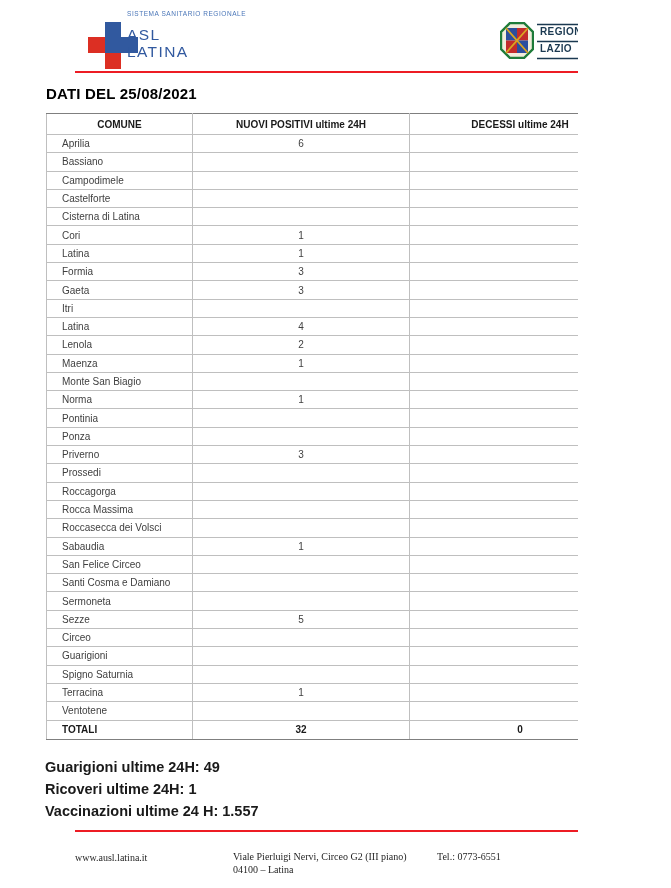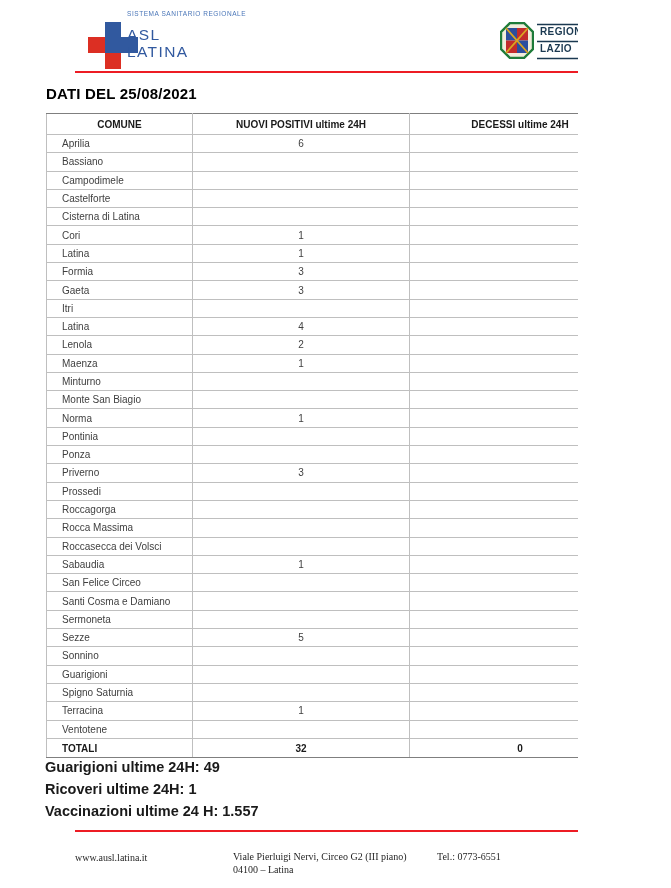--- a/index.html
+++ b/index.html
@@ -219,25 +219,20 @@
       <td class="num">2</td>
       <td class="num"></td>
     </tr>
 
     <tr>
       <td class="name">Maenza</td>
       <td class="num">1</td>
       <td class="num"></td>
     </tr>
 
-    <tr>
-      <td class="name">Minturno</td>
-      <td class="num"></td>
-      <td class="num"></td>
-    </tr>
 
     <tr>
       <td class="name">Monte San Biagio</td>
       <td class="num"></td>
       <td class="num"></td>
     </tr>
 
     <tr>
       <td class="name">Norma</td>
       <td class="num">1</td>
@@ -310,21 +305,21 @@
       <td class="num"></td>
     </tr>
 
     <tr>
       <td class="name">Sezze</td>
       <td class="num">5</td>
       <td class="num"></td>
     </tr>
 
     <tr>
-      <td class="name">Sonnino</td>
+      <td class="name">Circeo</td>
       <td class="num"></td>
       <td class="num"></td>
     </tr>
 
     <tr>
       <td class="name">Guarigioni</td>
       <td class="num"></td>
       <td class="num"></td>
     </tr>
 

